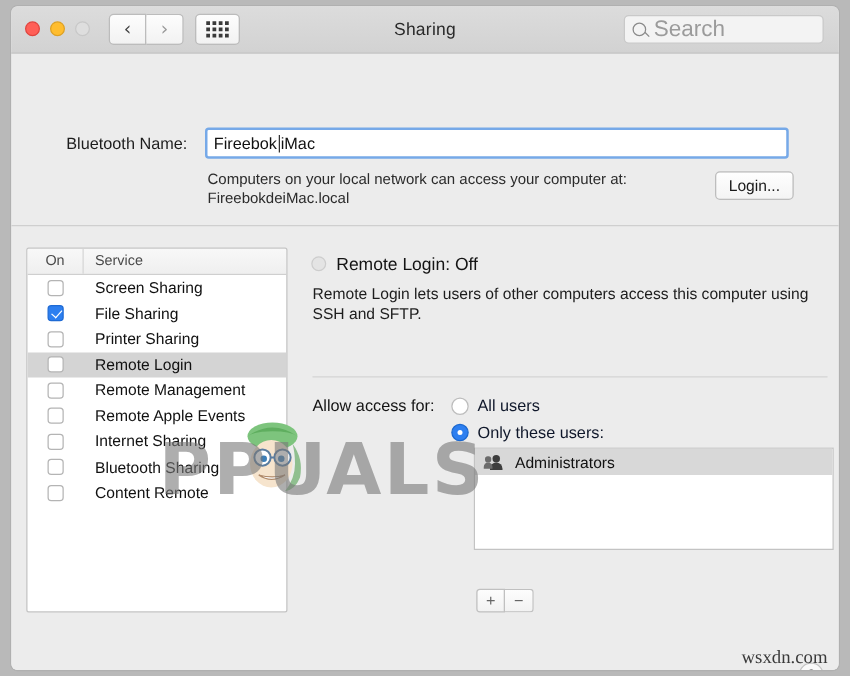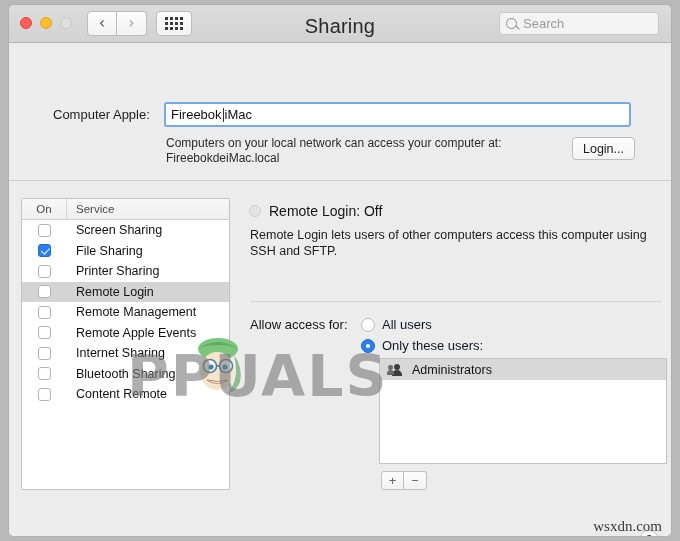--- a/index.html
+++ b/index.html
@@ -82,21 +82,21 @@
     grid-template-columns: repeat(4, 3px);
     grid-template-rows: repeat(3, 3px);
     gap: 2px;
   }
   .dotgrid i { display: block; width: 3px; height: 3px; background: #3a3a3a; }
 
   #win-title {
     position: absolute;
     left: 0; right: 0; top: 10px;
     text-align: center;
-    font-size: 20px;
+    font-size: 14px;
     color: #2a2a2a;
     letter-spacing: .2px;
   }
 
   #search-field {
     position: absolute;
     right: 12px;
     top: 7px;
     width: 160px;
     height: 23px;
@@ -117,21 +117,21 @@
   #search-field .mag::after {
     content: "";
     position: absolute;
     width: 5px; height: 1.4px;
     background: #8a8a8a;
     right: -4px; bottom: 0px;
     transform: rotate(45deg);
   }
   #search-placeholder {
     margin-left: 6px;
-    font-size: 13px;
+    font-size: 18px;
     color: #9b9b9b;
   }
 
   
   #body { position: relative; height: 494px; background: #ececec; }
 
   
   #name-label {
     position: absolute;
     left: 44px; top: 64px;
@@ -317,21 +317,21 @@
     position: absolute;
     left: 4px; top: 4px;
     width: 4px; height: 4px;
     border-radius: 50%;
     background: #fff;
   }
 
   #users-list {
     position: absolute;
     left: 370px; top: 315px;
-    width: 288px; height: 106px;
+    width: 288px; height: 82px;
     background: #fff;
     border: 1px solid #c3c3c3;
     overflow: hidden;
   }
   #users-row {
     height: 21px;
     background: #d8d8d8;
     display: flex;
     align-items: center;
     padding-left: 7px;
@@ -469,21 +469,21 @@
     <div id="win-title">Sharing</div>
 
     <div id="search-field">
       <span class="mag"></span>
       <span id="search-placeholder">Search</span>
     </div>
   </div>
 
   <div id="body">
 
-    <div id="name-label">Computer Apple:</div>
+    <div id="name-label">Bluetooth Name:</div>
     <div id="name-field">
       <span id="name-value">Fireebok </span>
         <span id="caret"></span>
         <span id="name-value-2">iMac</span>
     </div>
 
     <div id="name-hint">
       <span>Computers on your local network can access your computer at:</span><br>
       <span>FireebokdeiMac.local</span>
     </div>

